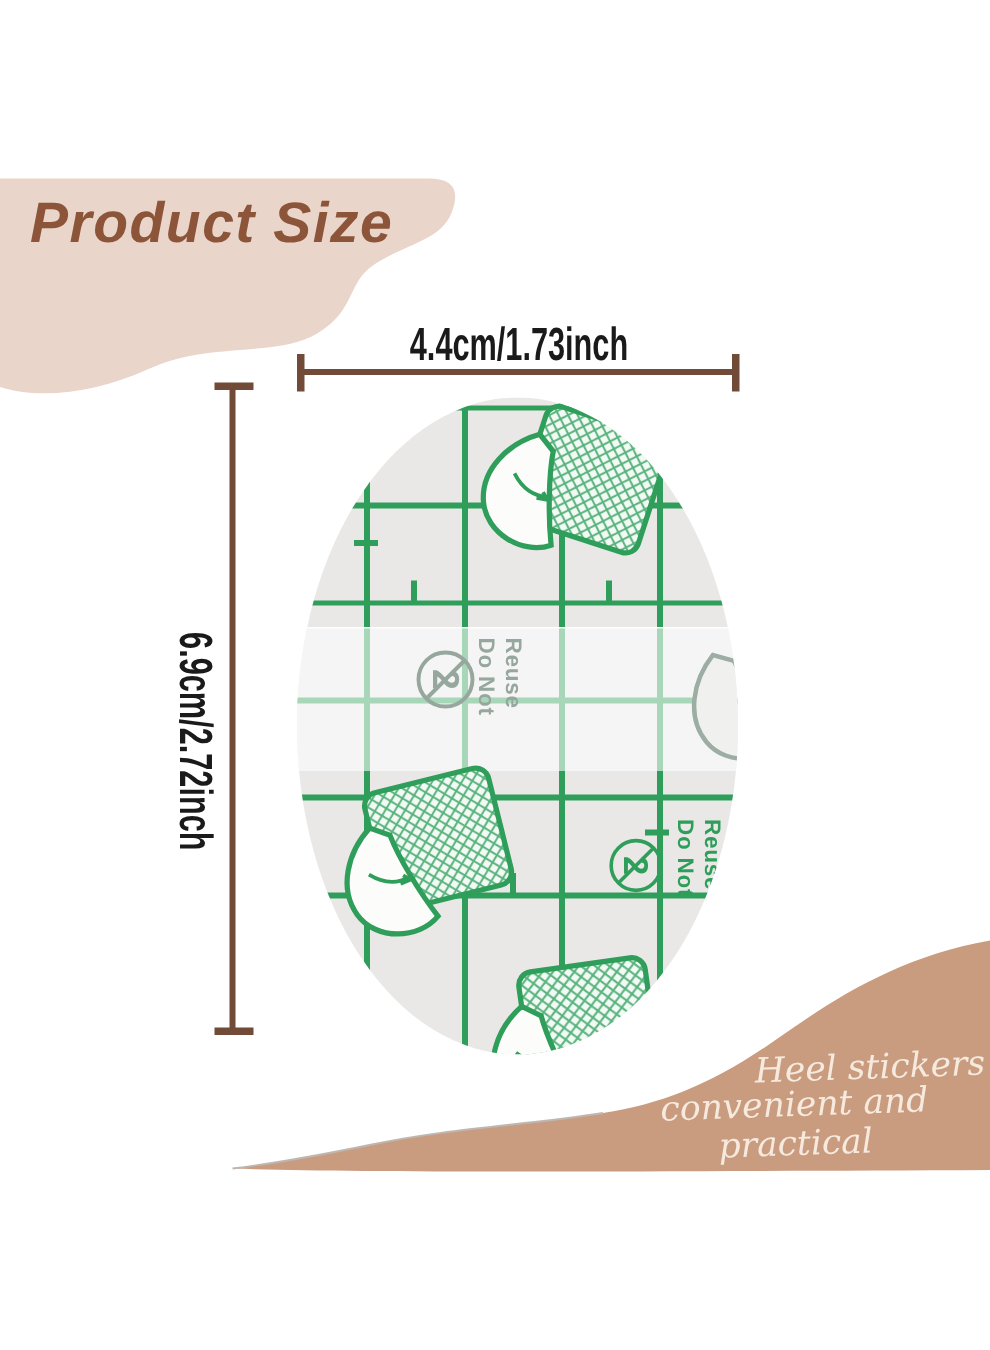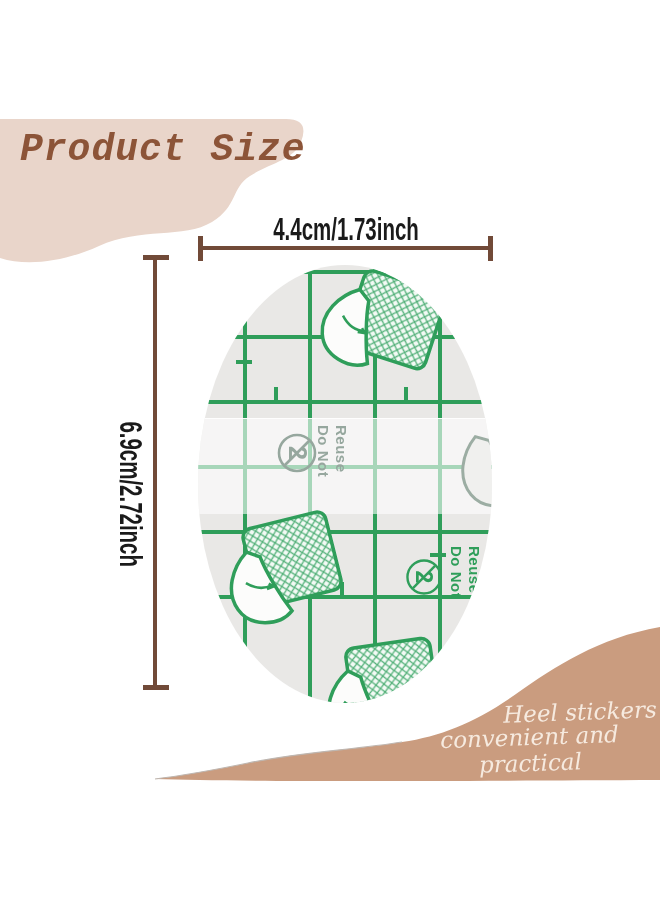--- a/index.html
+++ b/index.html
@@ -2,21 +2,21 @@
 <html><head>
 <meta charset="utf-8">
 <style>
   html,body{margin:0;padding:0;background:#ffffff;}
   .page{position:relative;width:660px;height:900px;background:#ffffff;overflow:hidden;
         font-family:"Liberation Sans",sans-serif;}
   svg.layer{position:absolute;left:0;top:0;width:660px;height:900px;pointer-events:none;}
 
   
   .title{position:absolute;left:20px;top:128px;width:300px;
-         font-family:Liberation Mono, monospace;font-style:italic;font-weight:bold;
+         font-family:Liberation Sans, sans-serif;font-style:italic;font-weight:bold;
          font-size:38px;letter-spacing:1px;color:#8c5438;}
 
   
   .hdim-label{position:absolute;left:200px;top:212px;width:292px;text-align:center;
               font-weight:bold;font-size:31px;color:#1a1a1a;transform:scaleX(.66);}
   .hline{position:absolute;left:200px;top:246px;width:291px;height:4px;background:#714a38;}
   .hcap{position:absolute;top:236px;width:5px;height:25px;background:#714a38;}
   .hcap.l{left:198px;} .hcap.r{left:488px;}
 
   

